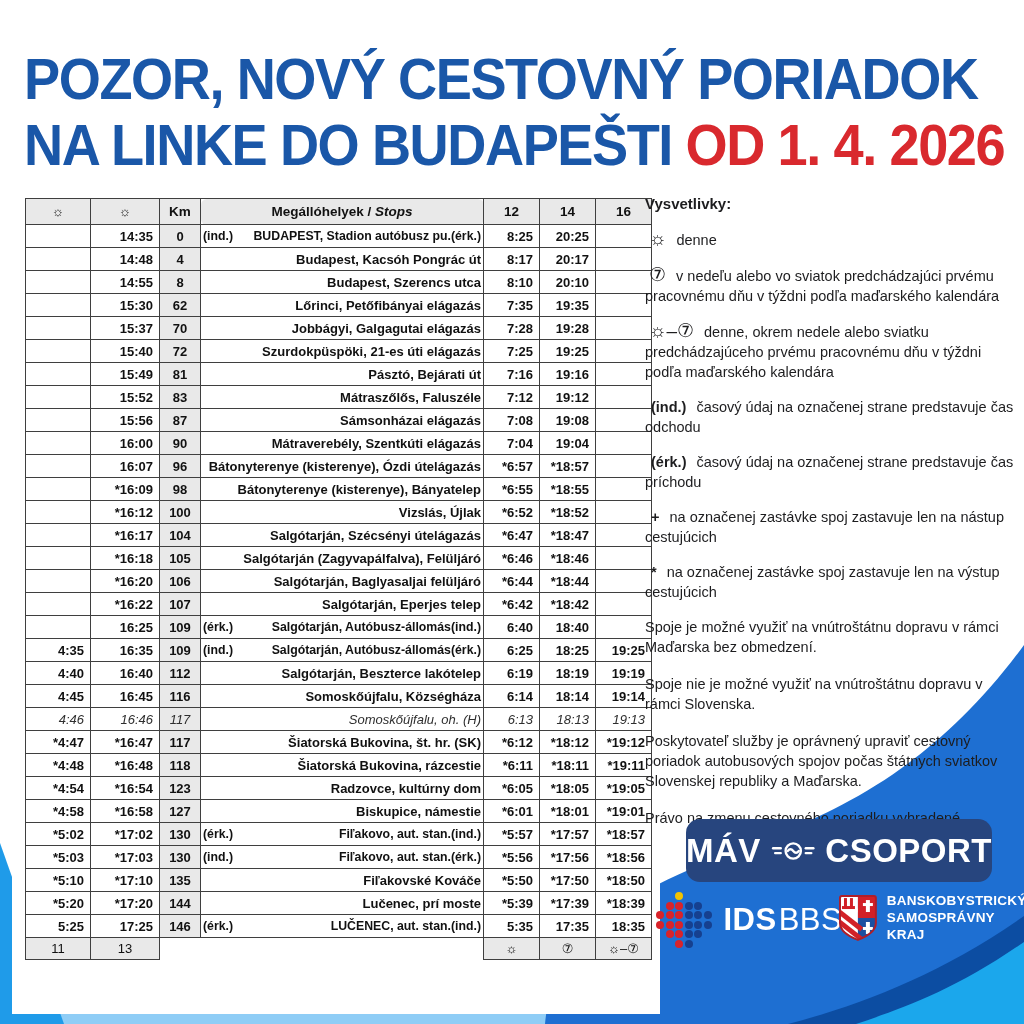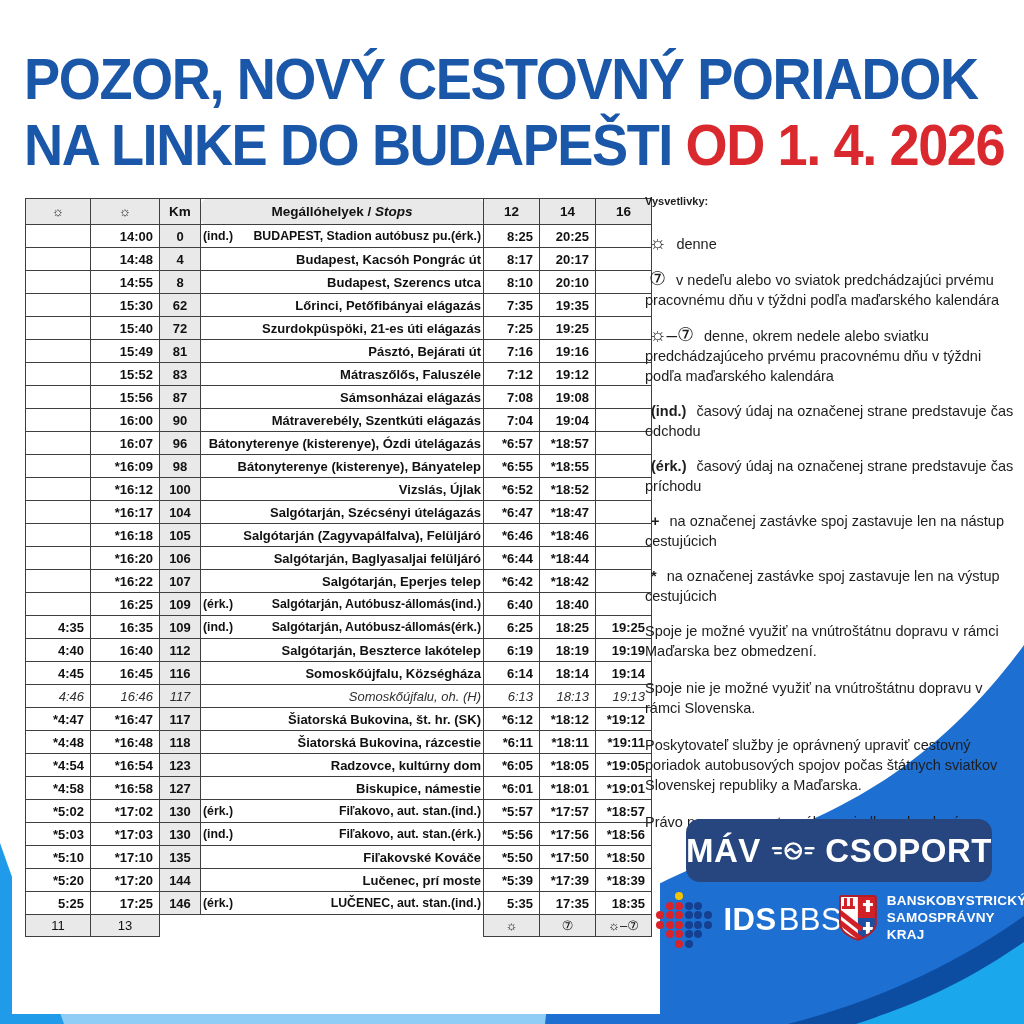--- a/index.html
+++ b/index.html
@@ -31,21 +31,21 @@
   .stopwrap{display:flex;justify-content:center;align-items:center;width:100%;}
   .stopwrap.spread{justify-content:space-between;font-size:12.3px;}
   .stopwrap .nm{flex:1 1 auto;text-align:right;}
   .stopwrap .mk{flex:0 0 auto;}
   .tt tr.ftr td{height:21px;background:#e9e9e9;font-weight:normal;font-size:13px;}
   .tt tr.ftr td.blank{border:none;background:transparent;}
   .tt tr.ftr td.num{font-weight:normal;}
   .hsl{font-style:italic;}
   
   .legend{left:645px;top:194px;width:372px;z-index:2;font-size:14.5px;line-height:1.38;color:#1d1d1f;}
-  .legend h3{font-size:11px;margin:0 0 24px 0;}
+  .legend h3{font-size:15px;margin:0 0 14px 0;}
   .leg-item{margin:0 0 15px 0;}
   .leg-item b.sym{margin-right:10px;margin-left:6px;}
   .leg-item .glyph{font-weight:normal;font-size:19px;margin-right:10px;margin-left:4px;line-height:1;}
   .leg-note{margin:0 0 17px 0;}
   
   .mav-box{left:686px;top:819px;width:306px;height:63px;background:#27457e;border-radius:14px;
            z-index:2;display:flex;align-items:center;justify-content:center;gap:10px;}
   .mav-box .word{color:#fff;font-weight:bold;font-size:33px;letter-spacing:.5px;}
   .ids-logo{left:656px;top:892px;z-index:2;display:flex;align-items:center;gap:12px;}
   .dots{display:grid;grid-template-columns:repeat(6,8px);grid-auto-rows:8px;gap:1.5px;}
@@ -81,21 +81,21 @@
       <td class="sun w-c1">☼</td>
       <td class="sun w-c2">☼</td>
       <td class="w-km">Km</td>
       <td class="w-stop"><span>Megállóhelyek /</span> <span class="hsl">Stops</span></td>
       <td class="ctr w-t">12</td>
       <td class="ctr w-t">14</td>
       <td class="ctr w-t">16</td>
     </tr>
   <tr>
         <td class="tc"></td>
-        <td class="tc">14:00</td>
+        <td class="tc">14:35</td>
         <td class="kmcell">0</td>
         <td class="">
           <div class="stopwrap spread">
             <span class="mk">(ind.)</span>
             <span class="nm">BUDAPEST, Stadion autóbusz pu.</span>
             <span class="mk">(érk.)</span>
           </div>
         </td>
         <td class="tc">8:25</td>
         <td class="tc">20:25</td>
@@ -131,20 +131,33 @@
         <td class="tc"></td>
         <td class="tc">15:30</td>
         <td class="kmcell">62</td>
         <td class="">
           <div class="stopwrap">
             <span class="nm">Lőrinci, Petőfibányai elágazás</span>
           </div>
         </td>
         <td class="tc">7:35</td>
         <td class="tc">19:35</td>
+        <td class="tc"></td>
+      </tr>
+      <tr>
+        <td class="tc"></td>
+        <td class="tc">15:37</td>
+        <td class="kmcell">70</td>
+        <td class="">
+          <div class="stopwrap">
+            <span class="nm">Jobbágyi, Galgagutai elágazás</span>
+          </div>
+        </td>
+        <td class="tc">7:28</td>
+        <td class="tc">19:28</td>
         <td class="tc"></td>
       </tr>
       <tr>
         <td class="tc"></td>
         <td class="tc">15:40</td>
         <td class="kmcell">72</td>
         <td class="">
           <div class="stopwrap">
             <span class="nm">Szurdokpüspöki, 21-es úti elágazás</span>
           </div>

